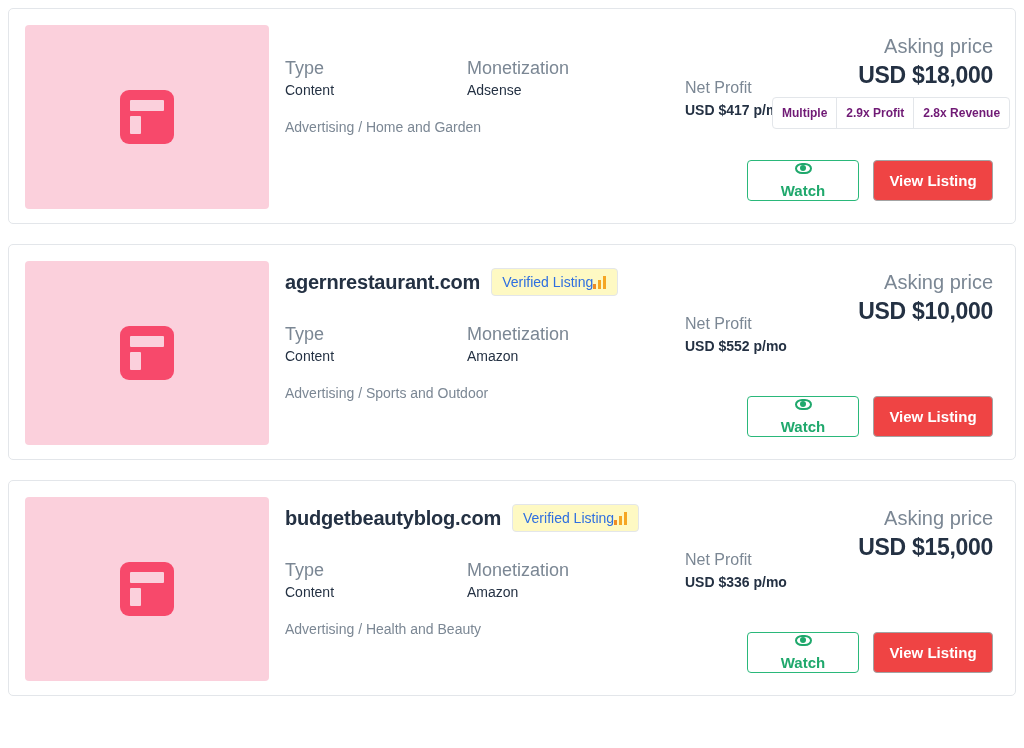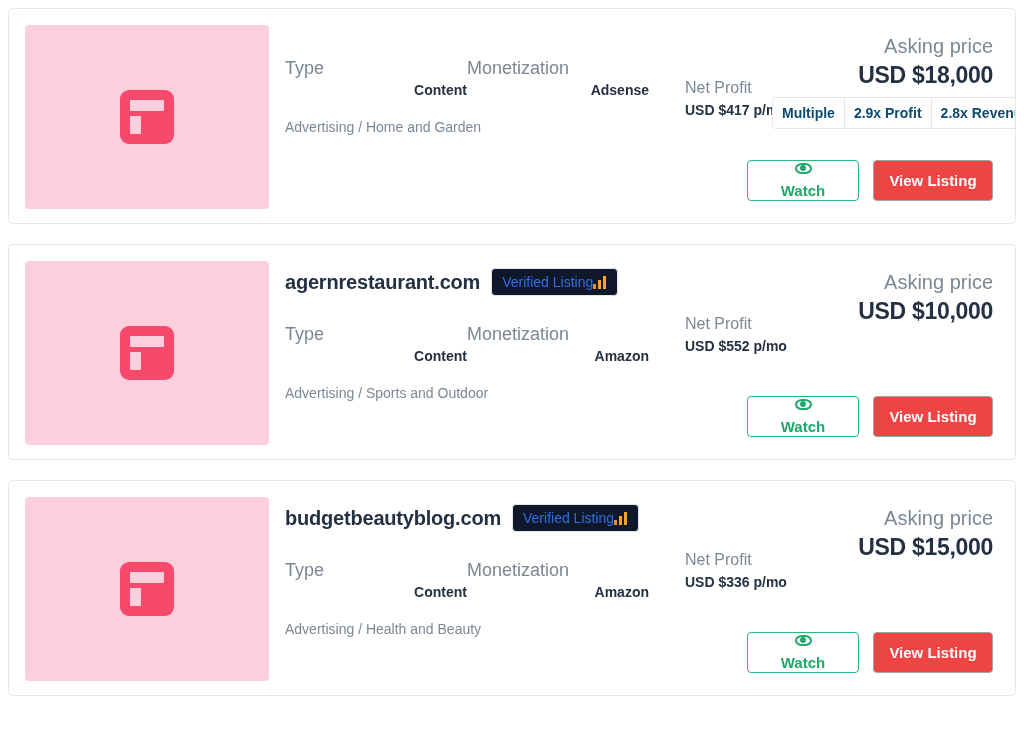--- a/index.html
+++ b/index.html
@@ -92,21 +92,21 @@
     letter-spacing: -0.2px;
     white-space: nowrap;
   }
   .verified-badge {
     display: inline-flex;
     align-items: center;
     gap: 0;
     border: 1px solid #e3e6ea;
     border-radius: 4px;
     padding: 5px 10px;
-    background: #0f172a;
+    background: #fef9c3;
     white-space: nowrap;
   }
   .verified-badge .vtext {
     font-size: 14px;
     color: #2f6fe0;
   }
   .chart-icon {
     display: inline-block;
     width: 14px;
     height: 13px;
@@ -127,24 +127,23 @@
     margin-top: 26px;
   }
   .meta-col { width: 182px; }
   .meta-label {
     font-size: 18px;
     color: #7b8794;
     line-height: 22px;
   }
   .meta-value {
     font-size: 14px;
-    font-weight: bold;
+    font-weight: normal;
     color: #243143;
     line-height: 22px;
-    text-align: right;
   }
   .category {
     margin-top: 18px;
     font-size: 14px;
     color: #7b8794;
   }
 
   
   .asking-label {
     position: absolute;
@@ -188,23 +187,23 @@
     border: 1px solid #e3e6ea;
     border-radius: 4px;
     background: #ffffff;
     overflow: hidden;
     height: 30px;
   }
   .multiple-group .cell {
     display: flex;
     align-items: center;
     padding: 0 9px;
-    font-size: 14px;
+    font-size: 12px;
     font-weight: bold;
-    color: #0c4a6e;
+    color: #701a75;
     border-right: 1px solid #e3e6ea;
     white-space: nowrap;
   }
   .multiple-group .cell:last-child { border-right: none; }
 
   
   .card-0 .multiple-group { left: 763px; top: 88px; }
 
   
   .actions {

